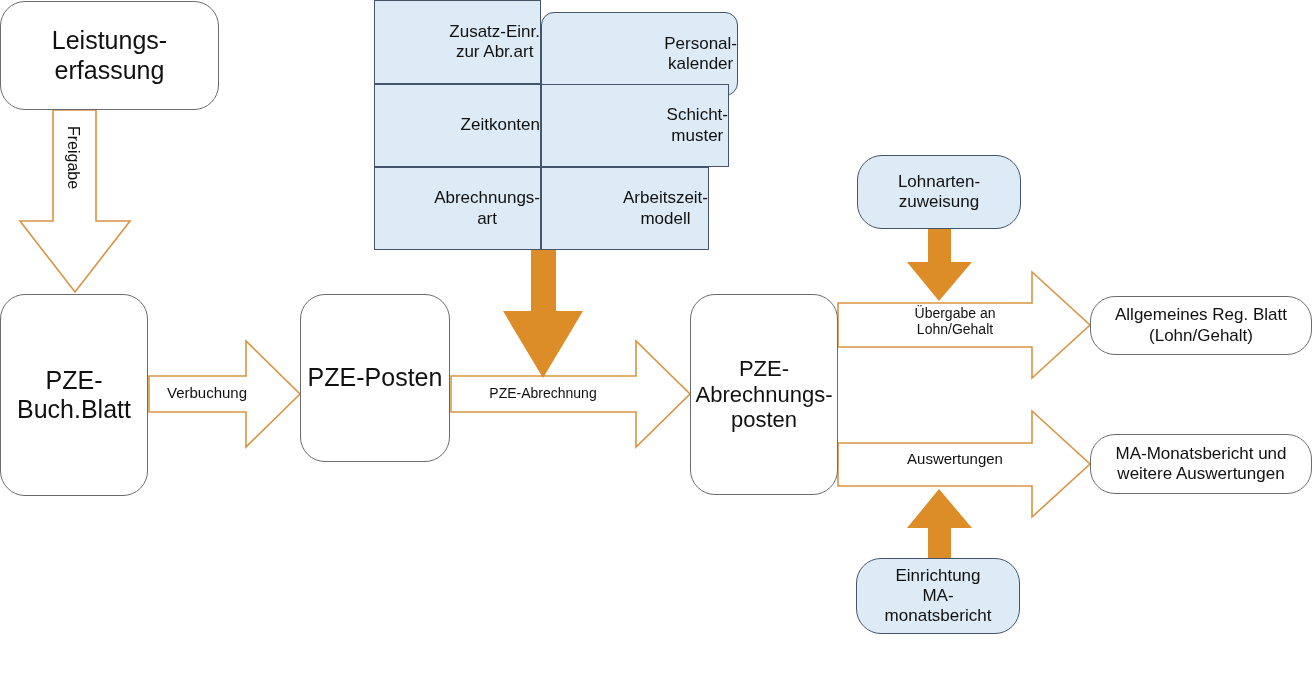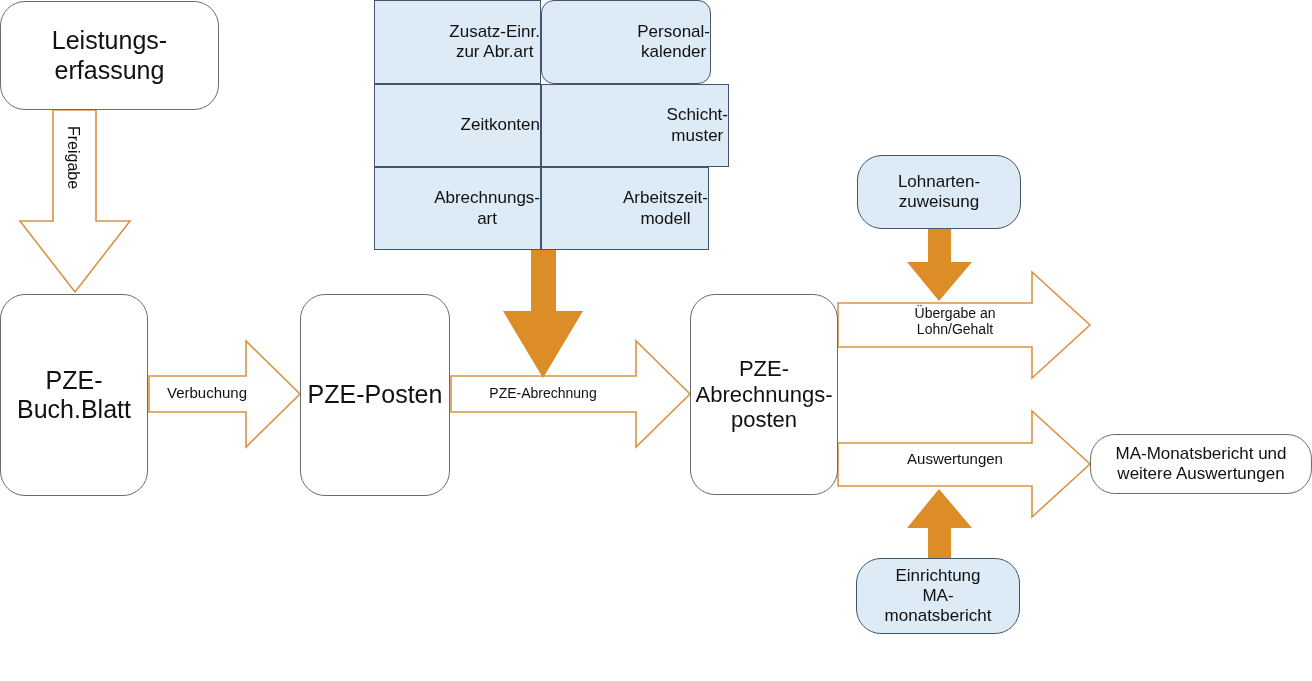--- a/index.html
+++ b/index.html
@@ -48,21 +48,21 @@
     </div>
   </div>
 
   <div class="node node-white" style="left:0px;top:294px;width:148px;height:202px;font-size:25px;">
     <div>
       <span>PZE-</span><br>
       <span>Buch.Blatt</span>
     </div>
   </div>
 
-  <div class="node node-white" style="left:300px;top:294px;width:150px;height:202px;font-size:25px;">
+  <div class="node node-white" style="left:300px;top:294px;width:150px;height:168px;font-size:25px;">
     <span>PZE-Posten</span>
   </div>
 
   <div class="node node-white" style="left:690px;top:294px;width:148px;height:201px;font-size:22px;">
     <div>
       <span>PZE-</span><br>
       <span>Abrechnungs-</span><br>
       <span>posten</span>
     </div>
   </div>
@@ -75,35 +75,41 @@
   </div>
 
   <div class="node node-blue" style="left:856px;top:558px;width:164px;height:76px;font-size:17px;">
     <div>
       <span>Einrichtung</span><br>
       <span>MA-</span><br>
       <span>monatsbericht</span>
     </div>
   </div>
 
+  <div class="node node-white" style="left:1090px;top:296px;width:222px;height:59px;font-size:17px;">
+    <div>
+      <span>Allgemeines Reg. Blatt</span><br>
+      <span>(Lohn/Gehalt)</span>
+    </div>
+  </div>
 
   <div class="node node-white" style="left:1090px;top:434px;width:222px;height:60px;font-size:17px;">
     <div>
       <span>MA-Monatsbericht und</span><br>
       <span>weitere Auswertungen</span>
     </div>
   </div>
 
   <div class="cell" style="left:374px;top:0px;width:167px;height:84px;">
     <div>
       <span>Zusatz-Einr.</span><br>
       <span>zur Abr.art</span>
     </div>
   </div>
-  <div class="cell" style="left:541px;top:0px;width:170px;height:84px;border-radius:13px;">
+  <div class="cell" style="left:541px;top:12px;width:197px;height:84px;border-radius:13px;">
     <div>
       <span>Personal-</span><br>
       <span>kalender</span>
     </div>
   </div>
 
   <div class="cell" style="left:374px;top:84px;width:167px;height:83px;">
     <span>Zeitkonten</span>
   </div>
   <div class="cell" style="left:541px;top:84px;width:188px;height:83px;">

